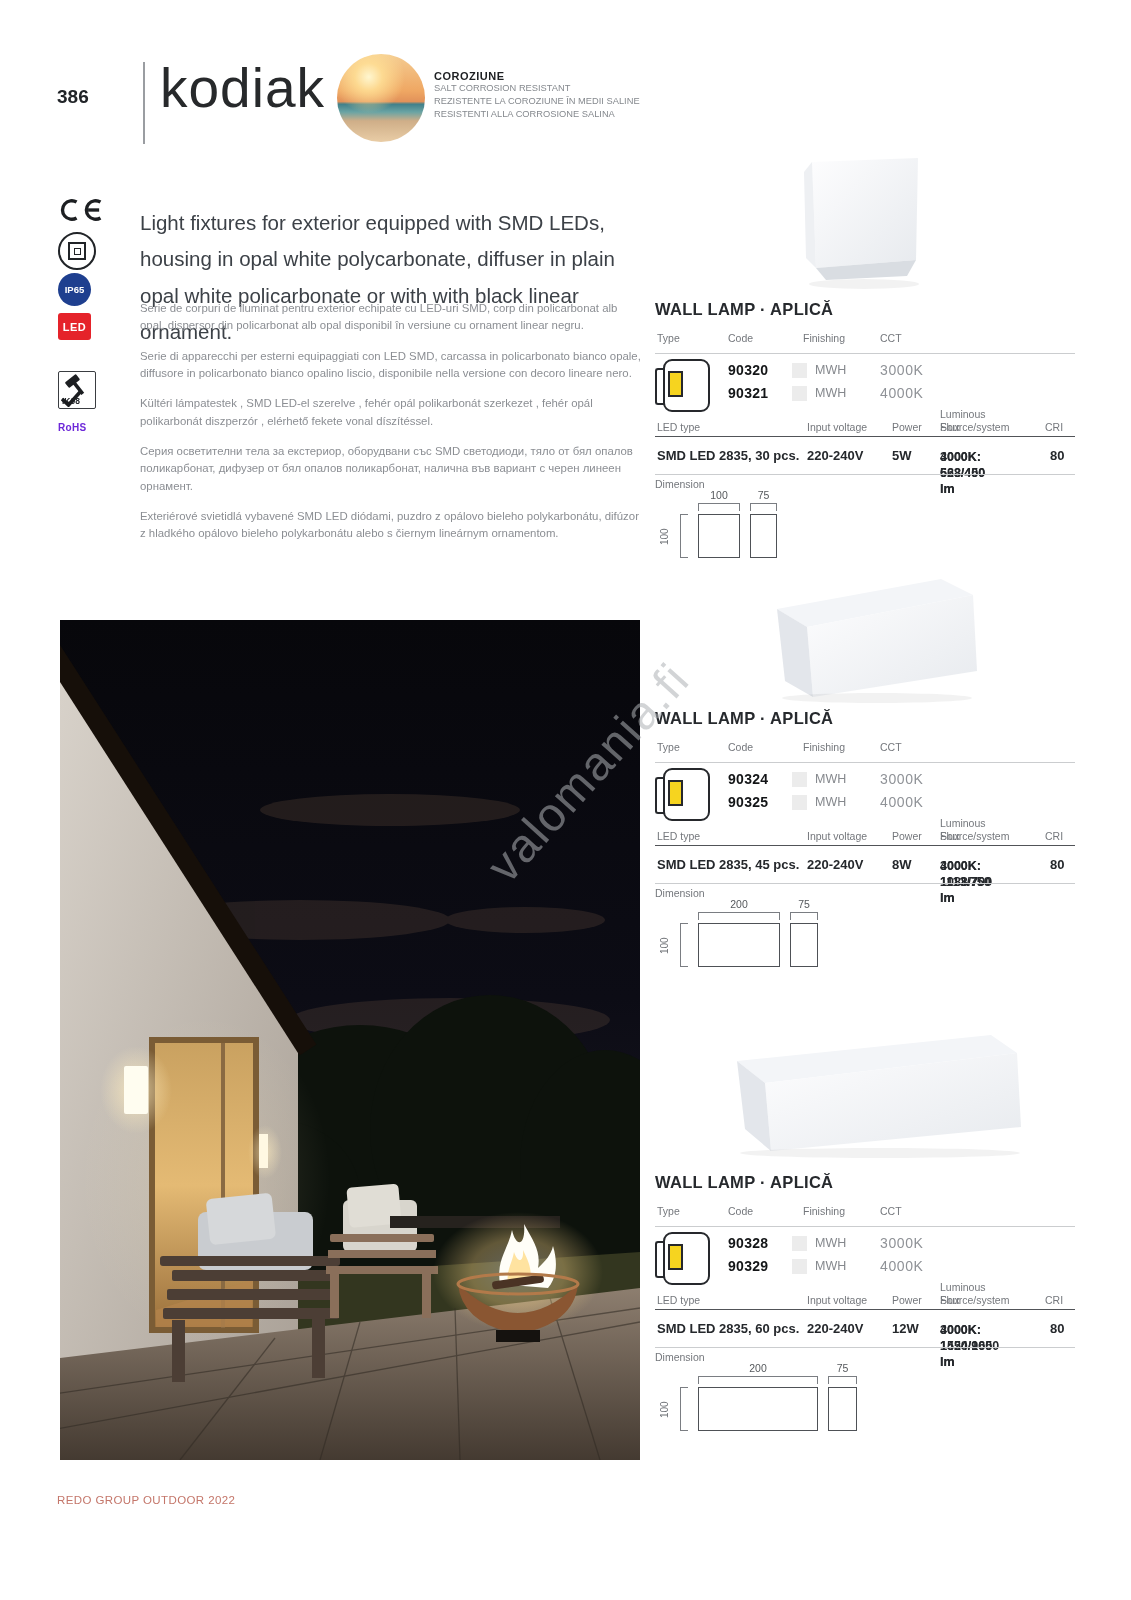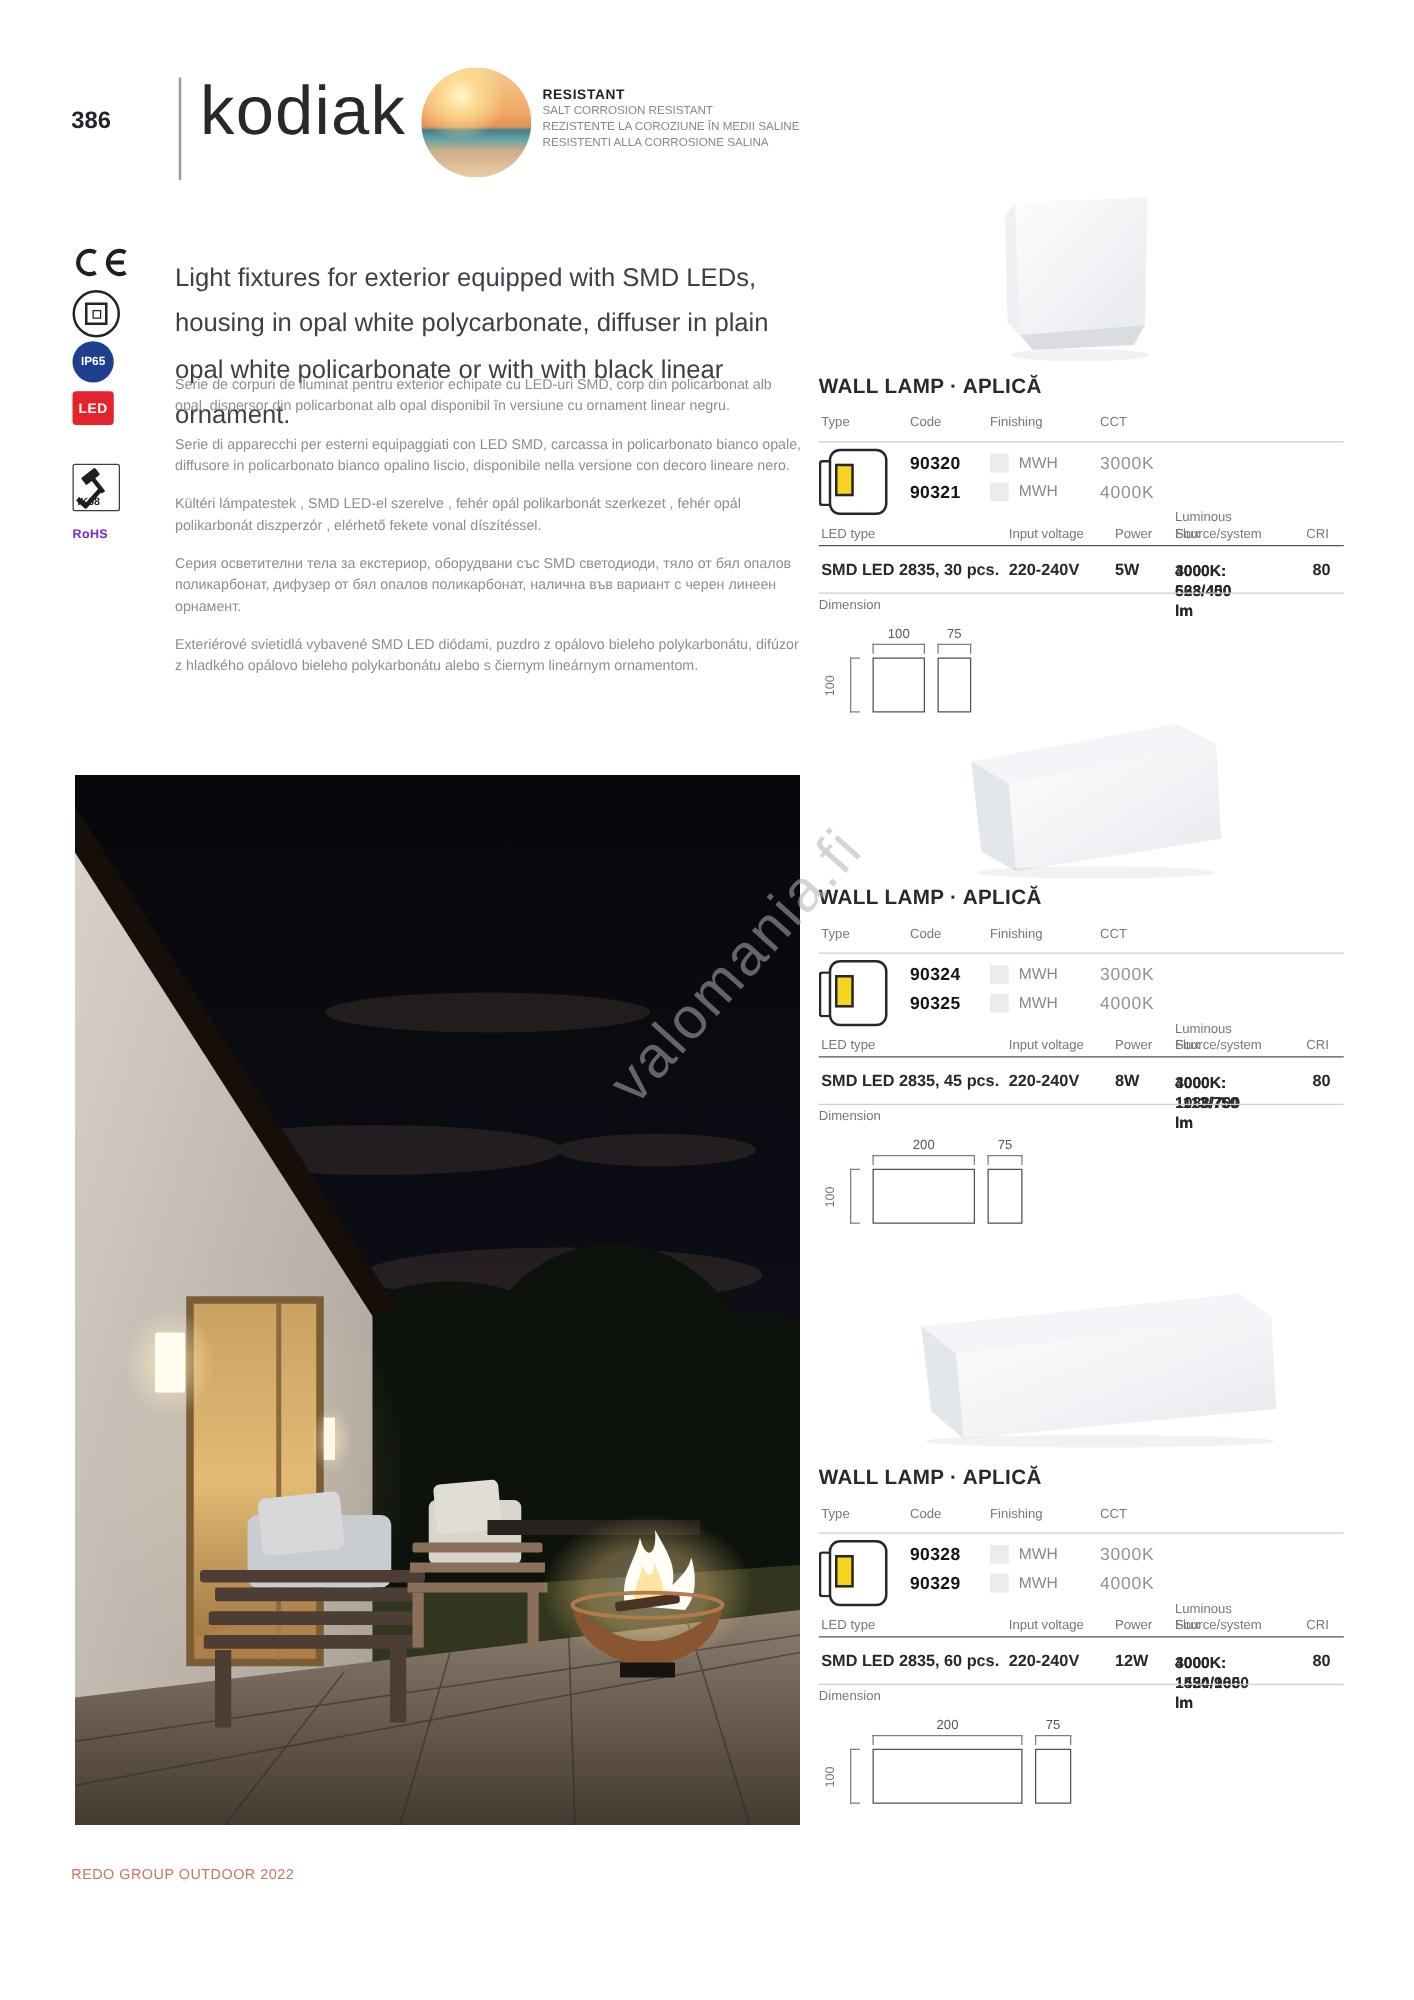--- a/index.html
+++ b/index.html
@@ -55,21 +55,21 @@
   #s1 .p-img{left:135px;width:145px;height:142px;}
   #s2 .p-img{left:92px;width:234px;height:140px;}
   #s3 .p-img{left:40px;width:333px;height:145px;}
   .p-img svg{display:block;width:100%;height:100%;}
   .p-title{position:absolute;left:0;margin:0;font-size:16.5px;font-weight:700;color:#26292d;letter-spacing:.3px;}
   #s1 .p-title{top:150px;} #s2 .p-title{top:144px;} #s3 .p-title{top:158px;}
   .tbl{position:absolute;left:0;width:420px;height:142px;}
   #s1 .tbl{top:182px;} #s2 .tbl{top:176px;} #s3 .tbl{top:190px;}
 
   .th span{position:absolute;top:0;font-size:10.5px;color:#74777c;}
-  .c-type{left:2px;} .c-code{left:73px;} .c-fin{left:137px;} .c-cct{left:225px;}
+  .c-type{left:2px;} .c-code{left:73px;} .c-fin{left:148px;} .c-cct{left:225px;}
   .rule{position:absolute;left:0;right:0;border-top:1px solid #cbcdcf;}
   .rule1{top:21px;} .rule2{top:104px;border-top:1.6px solid #515458;} .rule3{top:142px;}
 
   .type-icon{position:absolute;top:27px;left:0;width:56px;height:52px;}
   .ti-bracket{position:absolute;left:0;top:9px;width:10px;height:33px;border:2.5px solid #26282c;border-right:none;border-radius:3px 0 0 3px;}
   .ti-body{position:absolute;left:8px;top:0;width:43px;height:49px;background:#fff;border:2.5px solid #26282c;border-radius:9px;}
   .ti-led{position:absolute;left:3px;top:10px;width:11px;height:22px;background:#f6d41f;border:2px solid #26282c;}
 
   .variant{position:absolute;left:0;right:0;height:23px;line-height:23px;}
   .v1{top:27px;} .v2{top:50px;}
@@ -84,21 +84,21 @@
   .th2 .single{top:13px;}
   .th2 .s-fx{top:0;line-height:12.5px;}
 
   .spec{position:absolute;top:108px;left:0;right:0;height:34px;font-weight:700;color:#25282c;font-size:13px;}
   .spec span{position:absolute;top:8px;}
   .spec .s-fx{top:1px;line-height:16px;font-size:12.5px;}
   .spec .s-cri{left:395px;}
 
   .dim-label{position:absolute;left:0;font-size:10.5px;color:#74777c;}
   #s1 .dim-label{top:328px;} #s2 .dim-label{top:322px;} #s3 .dim-label{top:336px;}
-  .dim{position:absolute;left:4px;display:flex;align-items:flex-end;gap:10px;height:64px;margin-top:12px;}
+  .dim{position:absolute;left:4px;display:flex;align-items:flex-end;gap:10px;height:64px;}
   #s1 .dim{top:344px;} #s2 .dim{top:338px;} #s3 .dim{top:352px;}
   .dh{height:42px;display:flex;align-items:center;justify-content:center;writing-mode:vertical-rl;
       transform:rotate(180deg);font-size:10px;color:#6e7176;}
   .dhb{width:7px;height:42px;border:1px solid #7a7d82;border-right:none;}
   .dbw{display:flex;flex-direction:column;}
   .dn{font-size:10.5px;color:#55585c;text-align:center;margin-bottom:2px;}
   .dtb{height:7px;border:1px solid #7a7d82;border-bottom:none;margin-bottom:3px;}
   .dbox{height:42px;border:1.6px solid #4e5156;background:#fff;}
 
   
@@ -116,21 +116,21 @@
           <stop offset="1" stop-color="#e7eaee"></stop>
       </linearGradient>
     </defs>
   </svg>
 
   <div class="page-number">386</div>
   <div class="brand-divider"></div>
   <div class="brand-logo">kodiak</div>
   <div class="badge-img"></div>
   <div class="badge-text">
-    <div class="badge-title">RESISTANT</div>
+    <div class="badge-title">COROZIUNE</div>
     <div class="badge-line">SALT CORROSION RESISTANT</div>
     <div class="badge-line">REZISTENTE LA COROZIUNE ÎN MEDII SALINE</div>
     <div class="badge-line">RESISTENTI ALLA CORROSIONE SALINA</div>
   </div>
 
   <div class="cert ce-icon">
     <svg width="46" height="26" viewBox="0 0 52 26">
       <path d="M21 4 A10.5 10.5 0 1 0 21 22" fill="none" stroke="#1d1f22" stroke-width="3.8"></path>
       <path d="M48 4 A10.5 10.5 0 1 0 48 22" fill="none" stroke="#1d1f22" stroke-width="3.8"></path>
       <line x1="34" y1="13" x2="46.5" y2="13" stroke="#1d1f22" stroke-width="3.8"></line>

